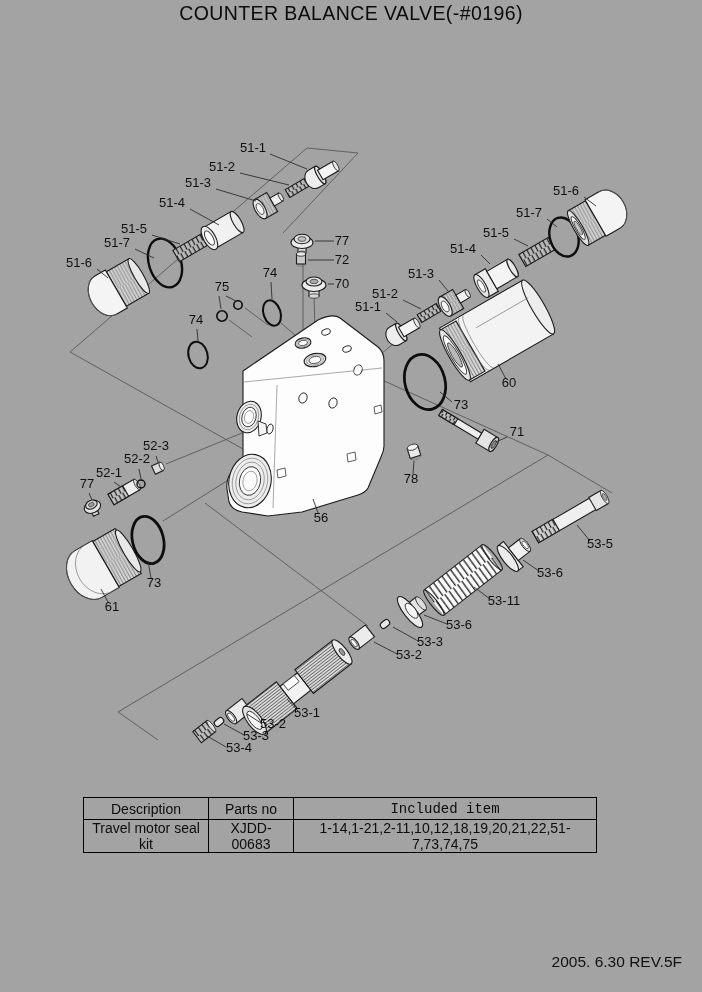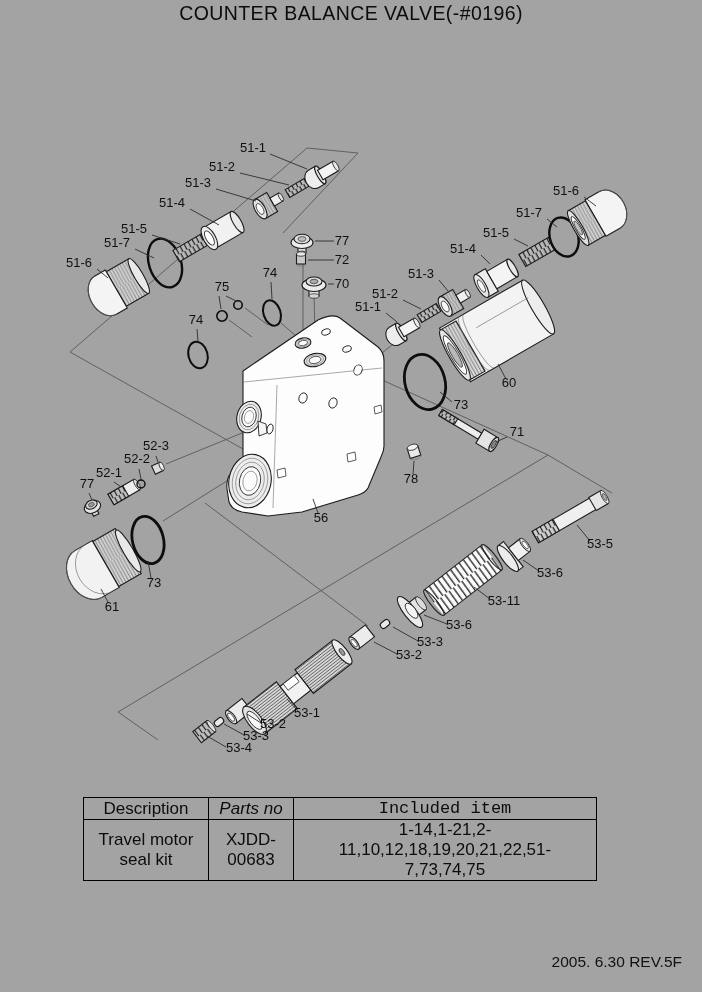--- a/index.html
+++ b/index.html
@@ -8,23 +8,23 @@
   #title{position:absolute;left:0;top:2px;width:702px;text-align:center;
          font-size:19.5px;letter-spacing:.4px;color:#0c0c0c;}
   svg text{font-family:"Liberation Sans", sans-serif;font-size:13px;fill:#101010;}
   #diagram{position:absolute;left:0;top:0;}
   .gl{stroke:#4f4f4f;stroke-width:.8;fill:none;}
   .ldr{stroke:#2e2e2e;stroke-width:.9;fill:none;}
   .pl{stroke:#1c1c1c;stroke-width:1.1;}
   .thin{stroke:#6e6e6e;stroke-width:.6;fill:none;}
   .oring{fill:none;stroke:#0d0d0d;}
   #seal-table{position:absolute;left:83px;top:797px;border-collapse:collapse;
-              font-size:17px;color:#0c0c0c;}
+              font-size:14px;color:#0c0c0c;}
   #seal-table td{border:1px solid #000;text-align:center;height:21px;padding:0 6px;}
-  .c-desc{width:112px;} .c-part{width:72px;font-style:italic;} .c-incl{width:290px;font-family:Liberation Mono, monospace;}
+  .c-desc{width:112px;} .c-part{width:72px;} .c-incl{width:290px;font-family:Liberation Mono, monospace;}
   #footer-left{position:absolute;left:1px;top:953px;font-size:15px;margin-top:36px;}
   #footer-right{position:absolute;right:20px;top:953px;font-size:15.5px;}
 </style>
 </head>
 <body>
 
 <div id="page">
 
   <div id="title">COUNTER BALANCE VALVE(-#0196)</div>
 

